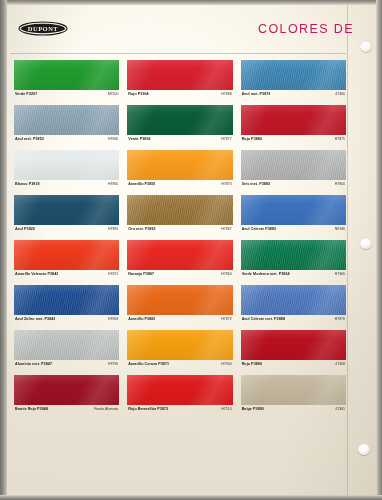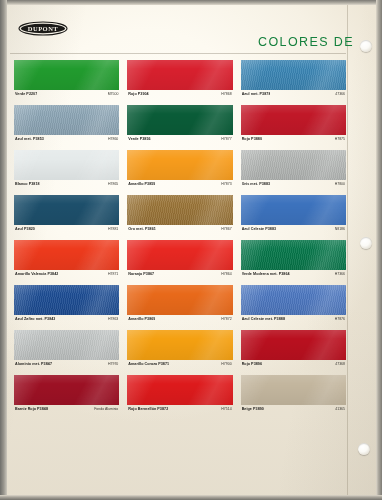--- a/index.html
+++ b/index.html
@@ -89,24 +89,24 @@
     left: 8px;
     top: 15px;
     width: 50px;
     height: 15px;
   }
   .logo svg { display: block; }
 
   .doc-title {
     position: absolute;
     right: 18px;
-    top: 29px;
+    top: 16px;
     font-size: 12.5px;
     letter-spacing: 1.4px;
-    color: #15803d;
+    color: #be185d;
     font-weight: 500;
     white-space: nowrap;
   }
 
   .header-rule {
     position: absolute;
     left: 10px;
     top: 53px;
     width: 336px;
     height: 1px;

